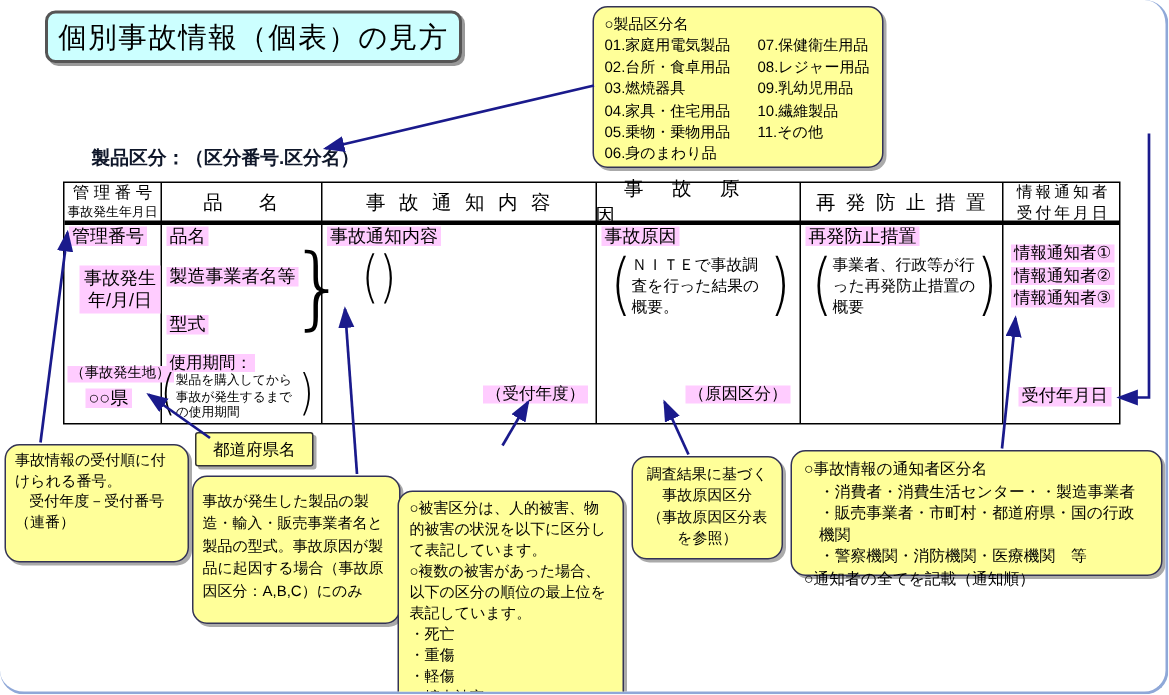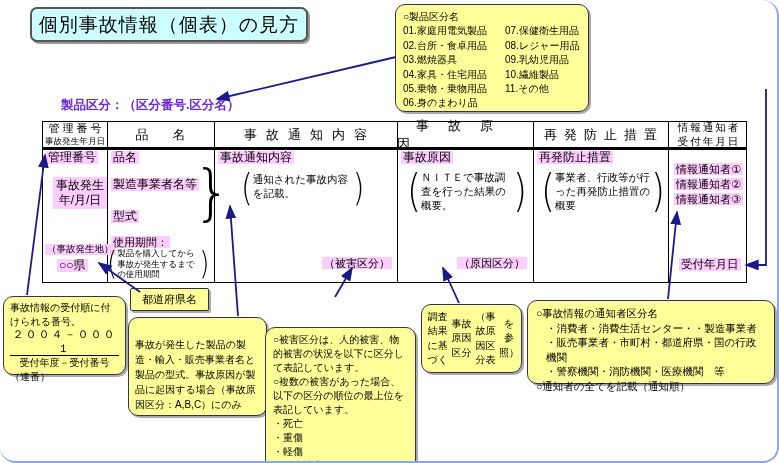--- a/index.html
+++ b/index.html
@@ -16,21 +16,21 @@
   .ybox { position:absolute; background:#ffff99; border:1.6px solid #333355;
     border-radius:10px; box-shadow:2px 2px 0 #aaa; color:#000; }
 
   .cat-box { left:395px; top:4px; width:194px; height:108px; padding:5px 7px; font-size:10px; line-height:14.4px; }
   .cat-cols { display:flex; }
   .cat-col { display:flex; flex-direction:column; }
   .cat-col.l { width:102px; }
   .nite-box { left:661px; top:41px; width:110px; height:47px; font-size:11px; line-height:16px;
     display:flex; flex-direction:column; align-items:center; justify-content:center; border-radius:8px; }
 
-  .caption { position:absolute; left:61px; top:97px; font-size:12.5px; font-weight:600; color:#6d28d9; }
+  .caption { position:absolute; left:61px; top:97px; font-size:12.5px; font-weight:600; color:#0f172a; }
 
   
   .tframe { position:absolute; left:42px; top:121px; width:705px; height:162px; border:1.6px solid #000; }
   .vline { position:absolute; top:0; bottom:0; width:1.4px; background:#000; }
   .hline { position:absolute; left:0; right:0; top:25px; height:2.6px; background:#000; }
   .hcell { position:absolute; top:0; height:25px; display:flex; flex-direction:column;
     align-items:center; justify-content:center; color:#000; }
   .hmain { font-size:13px; }
   .pink { position:absolute; background:#ffccff; color:#000; font-size:12px; line-height:1.12;
     padding:0 2px; white-space:nowrap; }
@@ -41,25 +41,25 @@
   .brace { position:absolute; left:150px; top:40px; font-size:60px; font-weight:200;
     font-family:"DejaVu Sans",sans-serif; color:#000; line-height:1; }
 
   
   .boxA { left:3px; top:296px; width:123px; height:79px; padding:4px 6px; font-size:10px; line-height:13.5px; }
   .boxA .num { font-size:11px; letter-spacing:2px; border-bottom:1.4px solid #000; display:inline-block; padding:0 2px; }
   .boxA .suffix { text-align:left; }
   .pref-box { position:absolute; left:130px; top:288px; width:79px; height:23px; background:#ffff99;
     border:1.4px solid #333; border-radius:2px; box-shadow:2px 2px 0 #aaa;
     display:flex; align-items:center; justify-content:center; font-size:11px; color:#000; }
-  .boxB { left:128px; top:317px; width:139px; height:99px; padding:19px 6px; font-size:10px; line-height:15px; }
+  .boxB { left:128px; top:317px; width:139px; height:99px; padding:9px 6px; font-size:10px; line-height:15px; }
   .boxC { left:265px; top:299px; width:151px; height:161px; padding:5px 7px; font-size:10px; line-height:14px;margin-top:28px; }
   .boxC .itm { display:block; }
   .boxD { left:421px; top:304px; width:101px; height:69px; padding:4px 2px; font-size:10px; line-height:14.5px;
-    display:flex; align-items:center; justify-content:center; text-align:center; }
+    display:flex; flex-direction:column; align-items:center; justify-content:center; text-align:center; }
   .boxE { left:527px; top:300px; width:248px; height:84px; padding:5px 8px; font-size:10.5px; line-height:14.6px; }
   .boxE .itm { display:block; padding-left:10px; }
 
   svg.arrows { position:absolute; left:0; top:0; pointer-events:none; }
 </style>
 </head>
 <body>
 
 <div class="page">
 
@@ -135,24 +135,23 @@
     <span class="pink" style="left:68px;top:114px;font-size:11px">使用期間：</span>
     <div class="pnote" style="left:64px;top:126px;width:104px">
       <span class="par" style="font-size:26px">(</span>
       <span class="ptext" style="font-size:8.5px;line-height:10.5px;width:82px">製品を購入してから事故が発生するまでの使用期間</span>
       <span class="par" style="font-size:26px">)</span>
     </div>
 
     <span class="pink" style="left:175px;top:29px">事故通知内容</span>
     <div class="pnote" style="left:198px;top:50px;width:124px">
       <span class="par" style="font-size:30px">(</span>
-      <span class="ptext" style="width:100px">通知された事故内容を記載。</span>
       <span class="par" style="font-size:30px">)</span>
     </div>
-    <span class="pink" style="left:279px;top:135px;font-size:11px">（被害区分）</span>
+    <span class="pink" style="left:279px;top:135px;font-size:11px">（受付年度）</span>
 
     <span class="pink" style="left:358px;top:29px">事故原因</span>
     <div class="pnote" style="left:364px;top:48px;width:120px">
       <span class="par" style="font-size:36px">(</span>
       <span class="ptext" style="width:92px">ＮＩＴＥで事故調査を行った結果の概要。</span>
       <span class="par" style="font-size:36px">)</span>
     </div>
     <span class="pink" style="left:414px;top:135px;font-size:11px">（原因区分）</span>
 
     <span class="pink" style="left:494px;top:29px">再発防止措置</span>
@@ -163,21 +162,20 @@
     </div>
 
     <span class="pink" style="left:631px;top:41px;font-size:11px">情報通知者①</span>
     <span class="pink" style="left:631px;top:56px;font-size:11px">情報通知者②</span>
     <span class="pink" style="left:631px;top:71px;font-size:11px">情報通知者③</span>
     <span class="pink" style="left:636px;top:136px;font-size:11.5px">受付年月日</span>
   </div>
 
   <div class="ybox boxA">
     <div>事故情報の受付順に付けられる番号。</div>
-    <div style="text-align:center"><span class="num">２００４－０００１</span></div>
     <div style="text-align:center">受付年度－受付番号</div>
     <div class="suffix">（連番）</div>
   </div>
 
   <div class="pref-box">
     <span>都道府県名</span>
   </div>
 
   <div class="ybox boxB">
     <span>事故が発生した製品の製造・輸入・販売事業者名と製品の型式。事故原因が製品に起因する場合（事故原因区分：A,B,C）にのみ</span>

